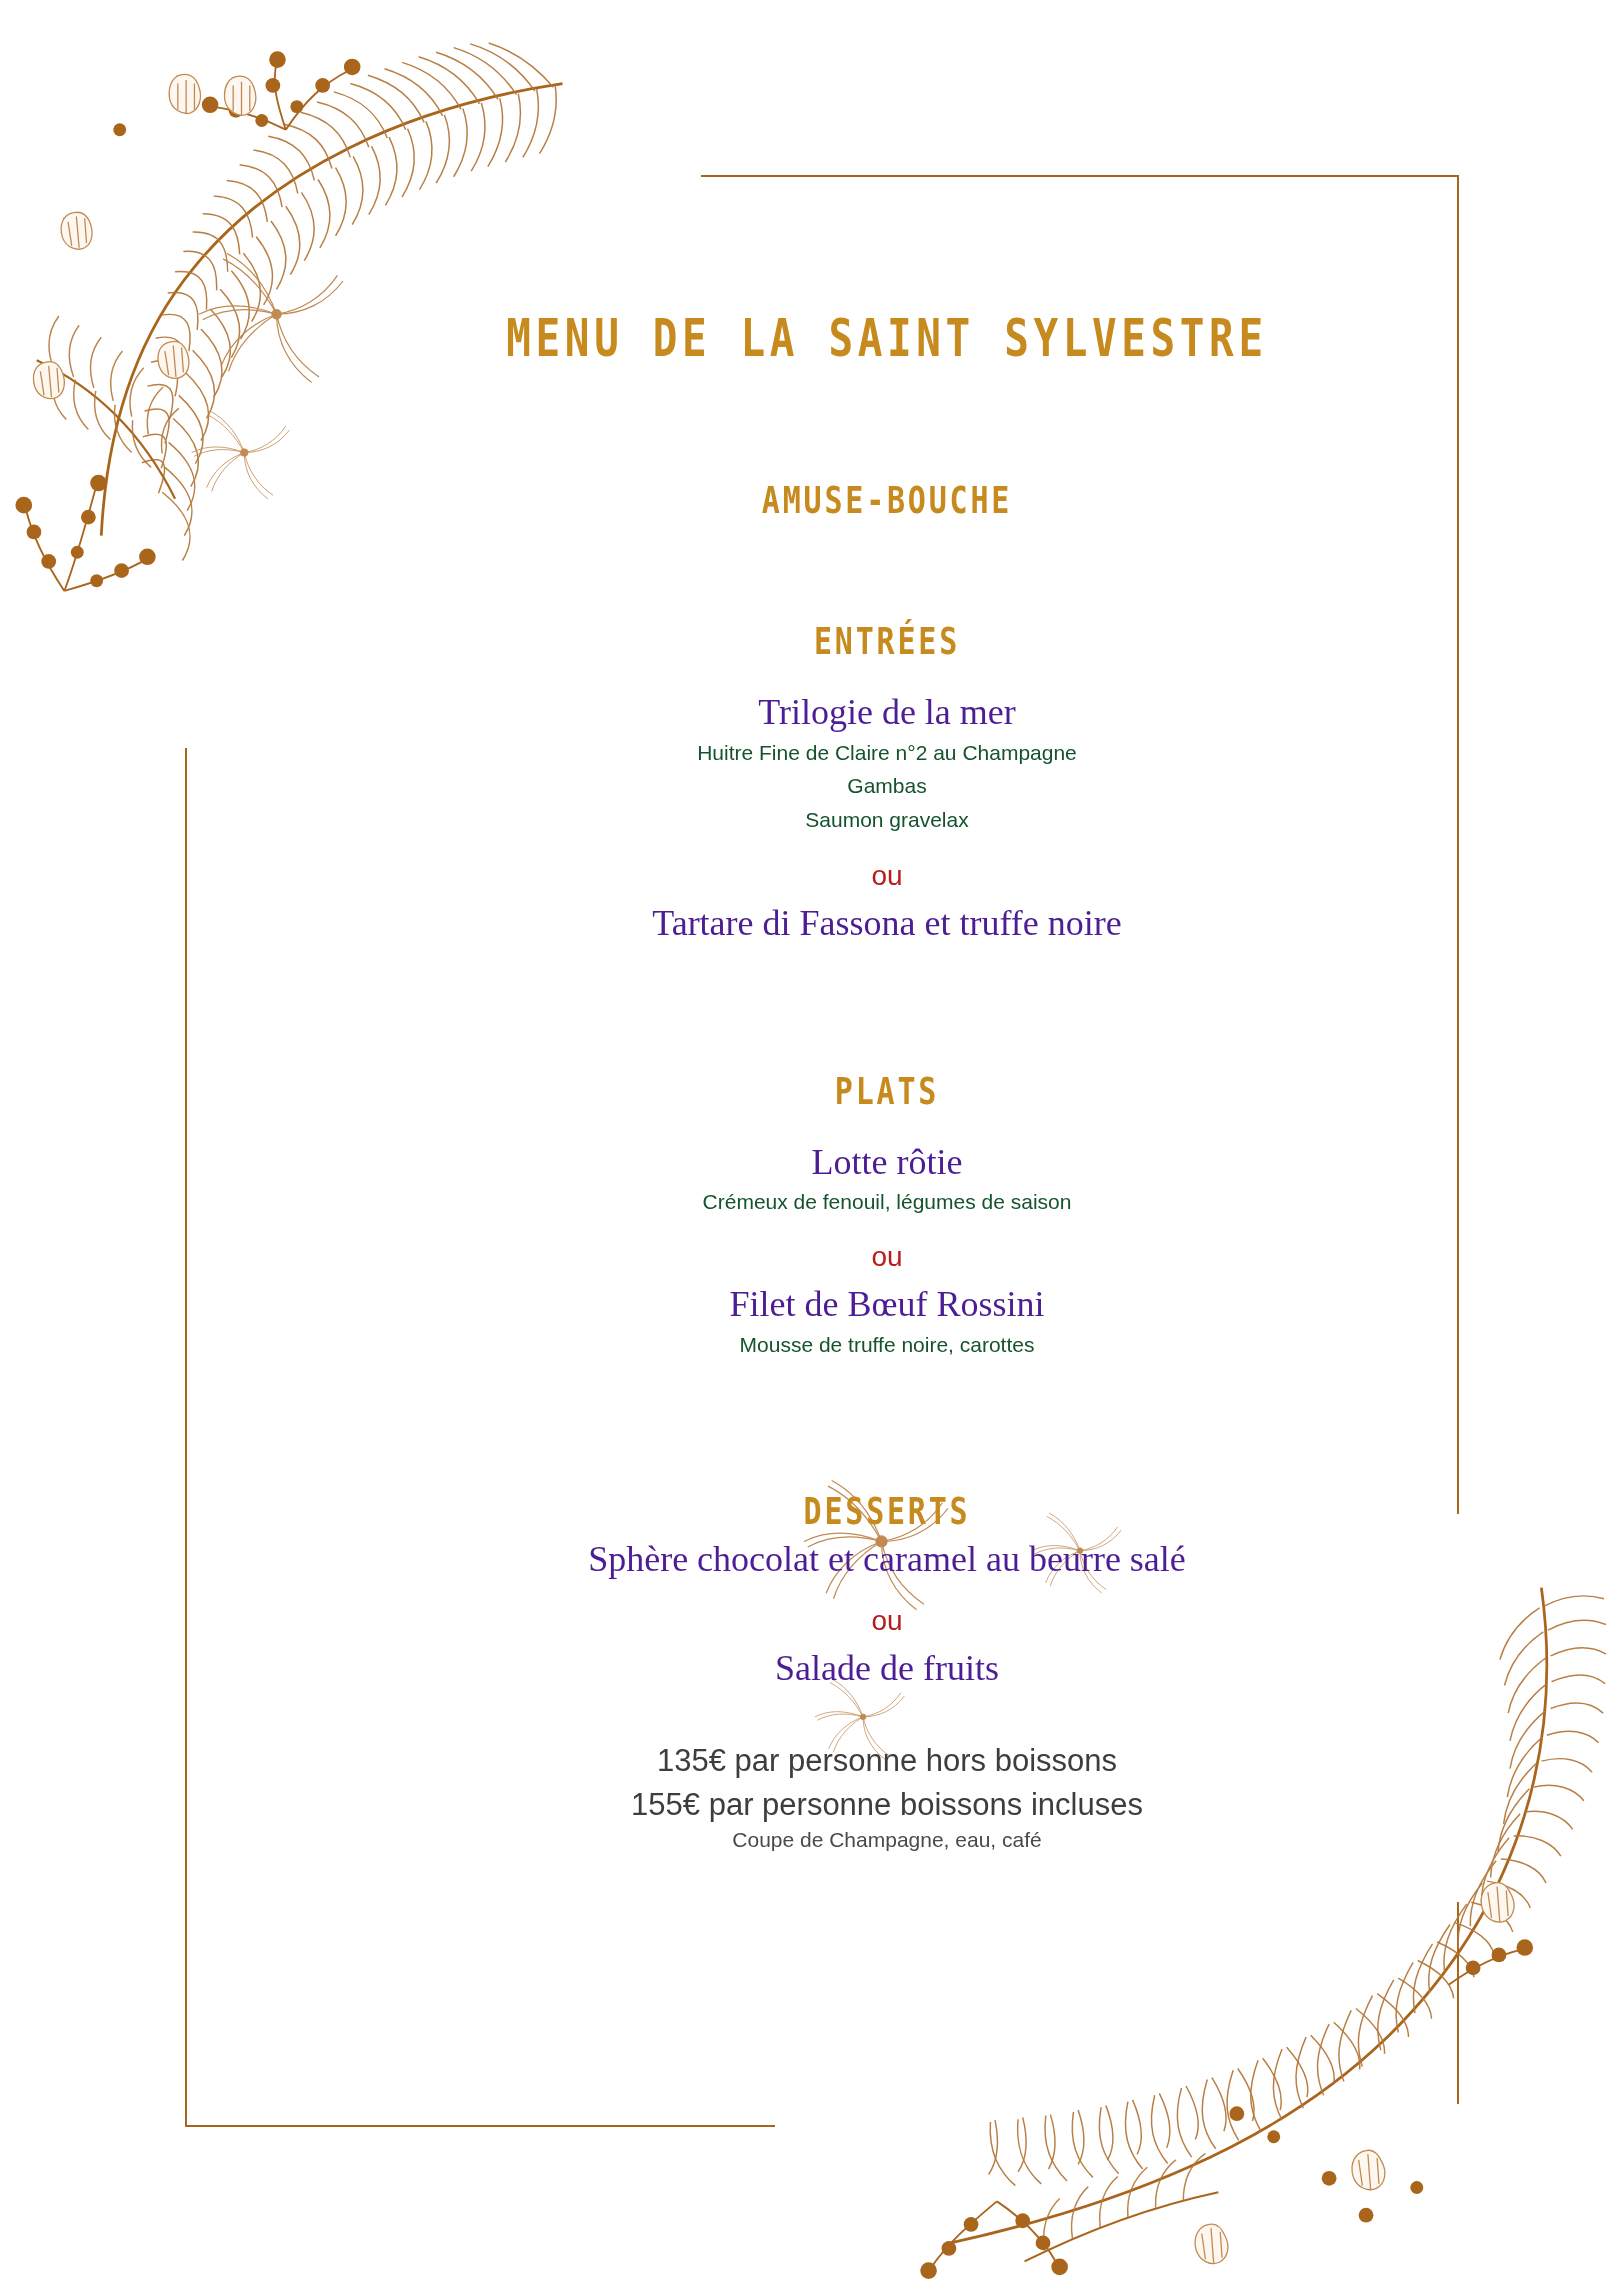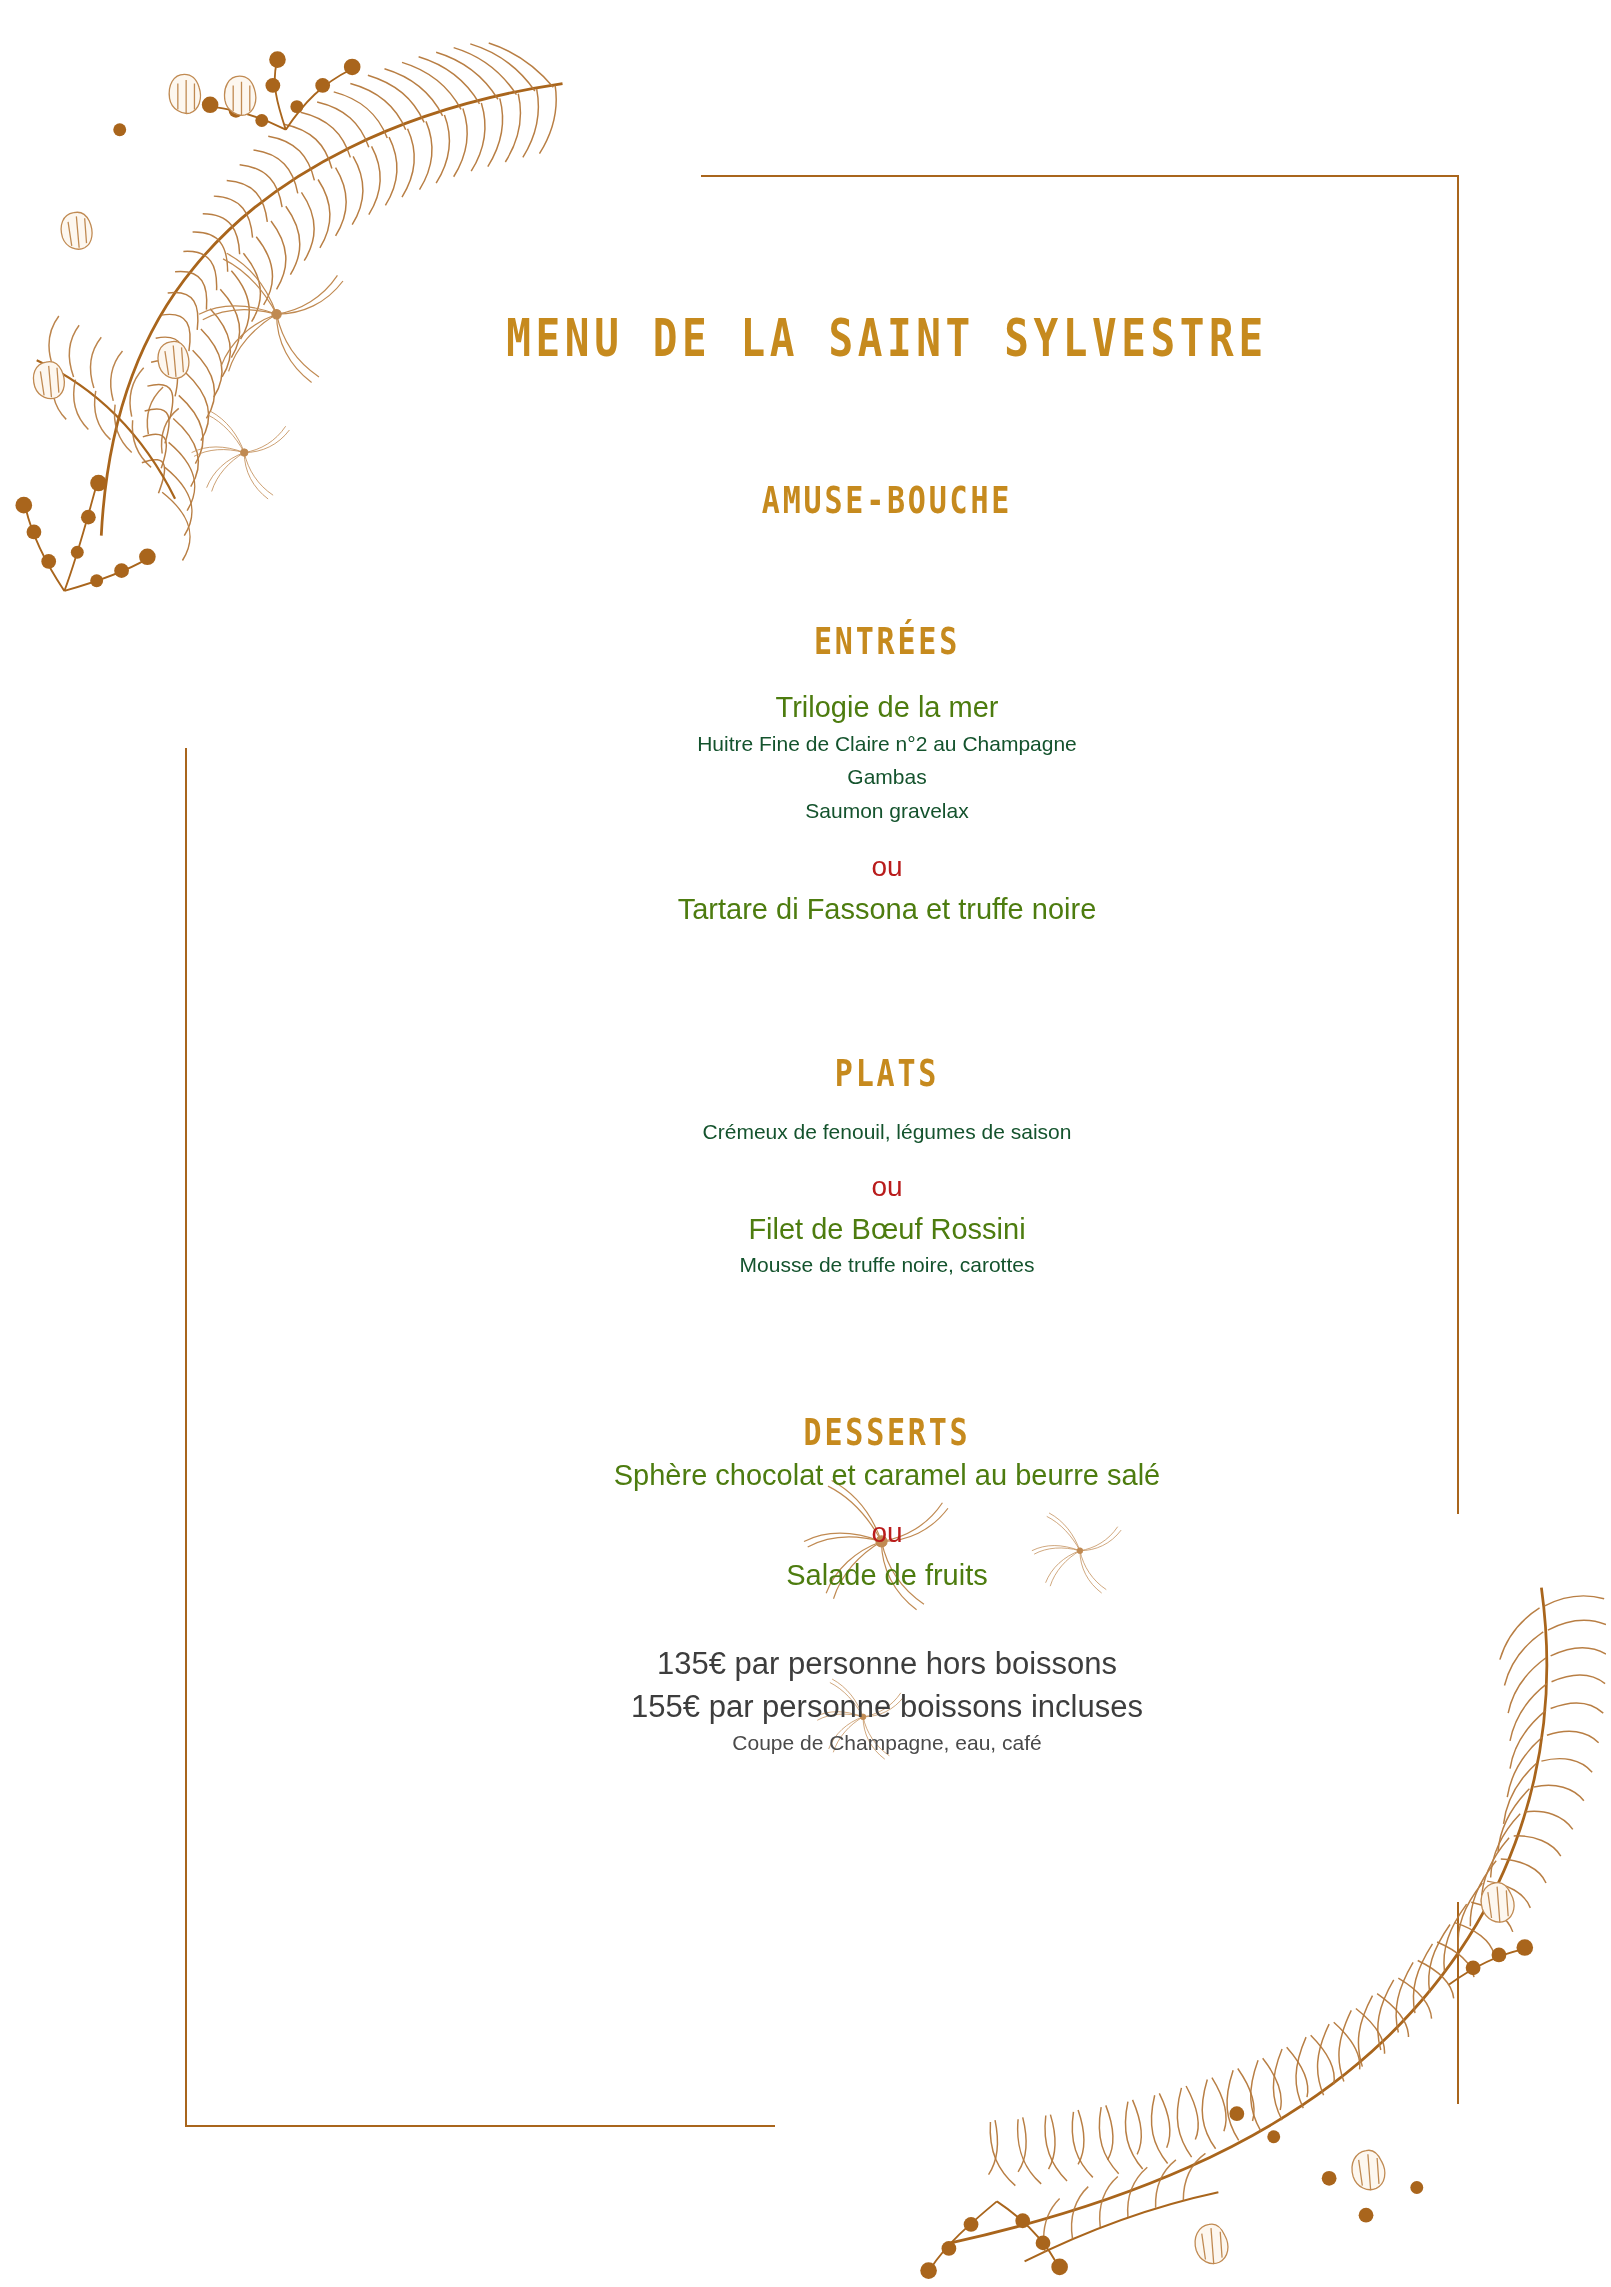--- a/index.html
+++ b/index.html
@@ -66,24 +66,25 @@
     font-weight: bold;
     transform: scaleY(1.25);
     transform-origin: center;
   }
   .st-amuse   { margin-top: 120px; }
   .st-entrees { margin-top: 106px; }
   .st-plats   { margin-top: 129px; }
   .st-desserts{ margin-top: 134px; }
 
   .dish {
-    font-size: 29px;
-    color: #4d7c0f;
+    font-size: 36px;
+    color: #4c1d95;
     margin-top: 33px;
     font-weight: 400;
+    font-family: Liberation Serif, serif;
   }
   .dish.tight { margin-top: 10px; }
 
   .sub {
     font-size: 21px;
     color: #14532d;
     line-height: 1.35;
     margin-top: 5.5px;
   }
 
@@ -418,20 +419,21 @@
     <div class="dish">Trilogie de la mer</div>
     <div class="sub">Huitre Fine de Claire n°2 au Champagne</div>
     <div class="sub">Gambas</div>
     <div class="sub">Saumon gravelax</div>
     <div class="ou">ou</div>
     <div class="dish tight">Tartare di Fassona et truffe noire</div>
   </div>
 
   <div class="section-title st-plats">PLATS</div>
   <div class="entree-block">
+    <div class="dish">Lotte rôtie</div>
     <div class="sub">Crémeux de fenouil, légumes de saison</div>
     <div class="ou">ou</div>
     <div class="dish tight">Filet de Bœuf Rossini</div>
     <div class="sub">Mousse de truffe noire, carottes</div>
   </div>
 
   <div class="section-title st-desserts">DESSERTS</div>
   <div>
     <div class="dish tight">Sphère chocolat et caramel au beurre salé</div>
     <div class="ou">ou</div>

